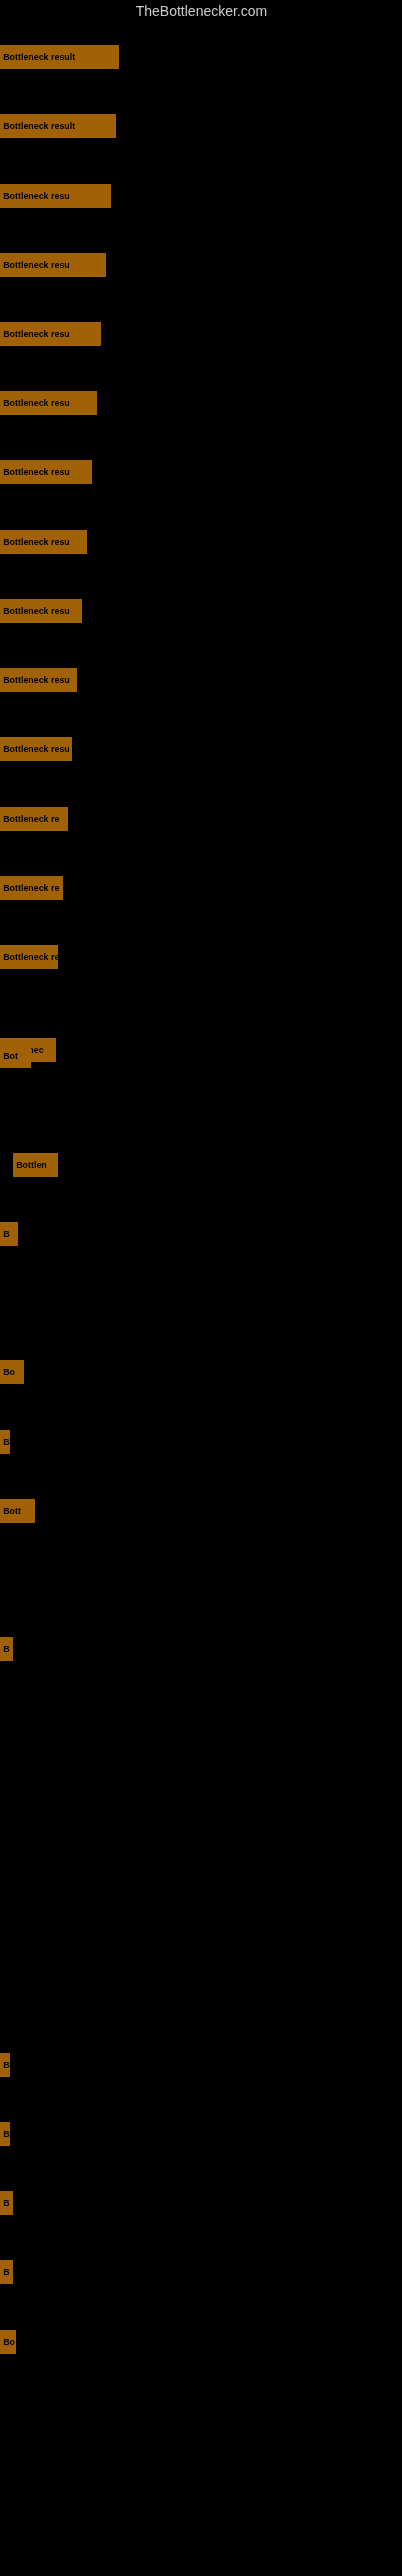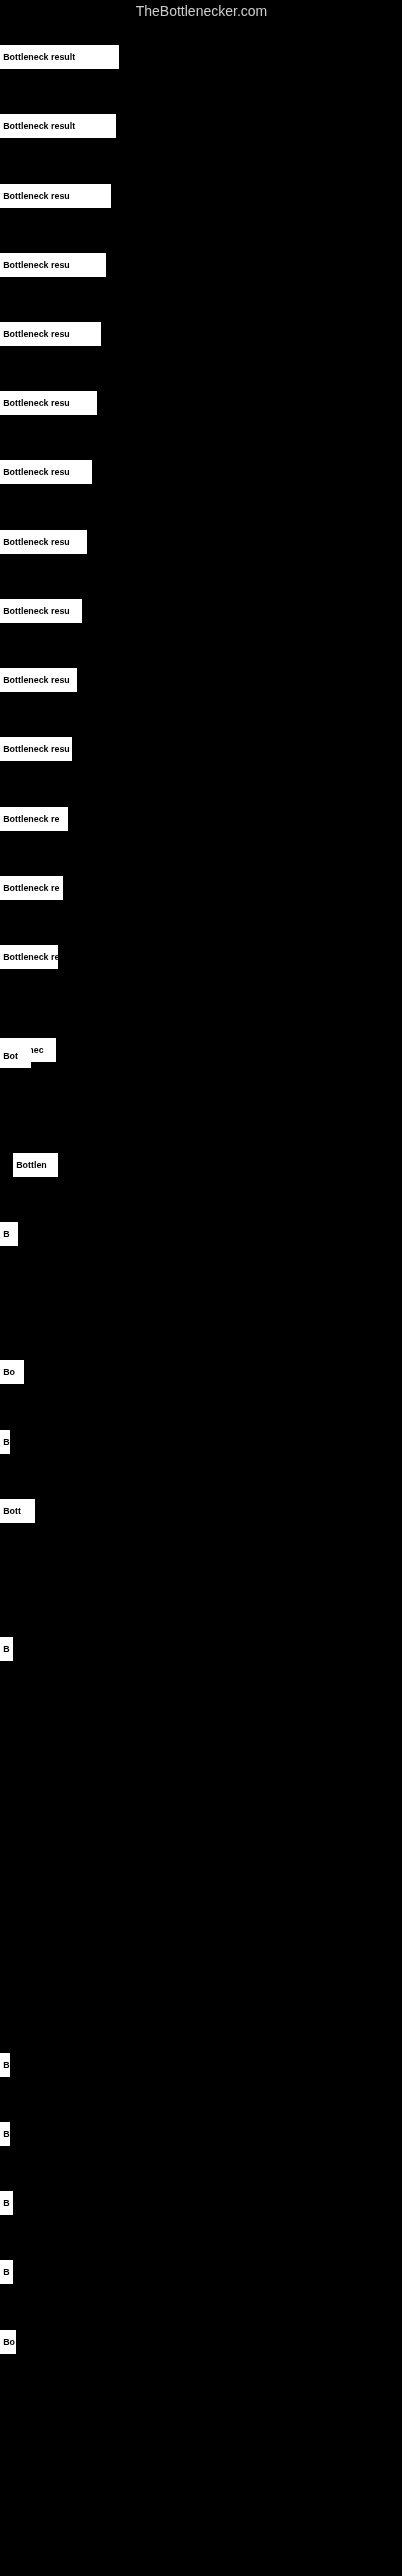--- a/index.html
+++ b/index.html
@@ -21,21 +21,21 @@
       padding: 3.2px 0;
       position: absolute;
       top: 0;
       left: 0;
       right: 0;
     }
     .bottleneck-bar {
       position: absolute;
       left: 0;
       height: 24px;
-      background-color: #ffffff;
+      background-color: #a16207;
       display: flex;
       align-items: center;
       padding-left: 3.2px;
       overflow: hidden;
     }
     .bottleneck-bar span {
       color: #000000;
       font-size: 8.9px;
       font-weight: bold;
       white-space: nowrap;

